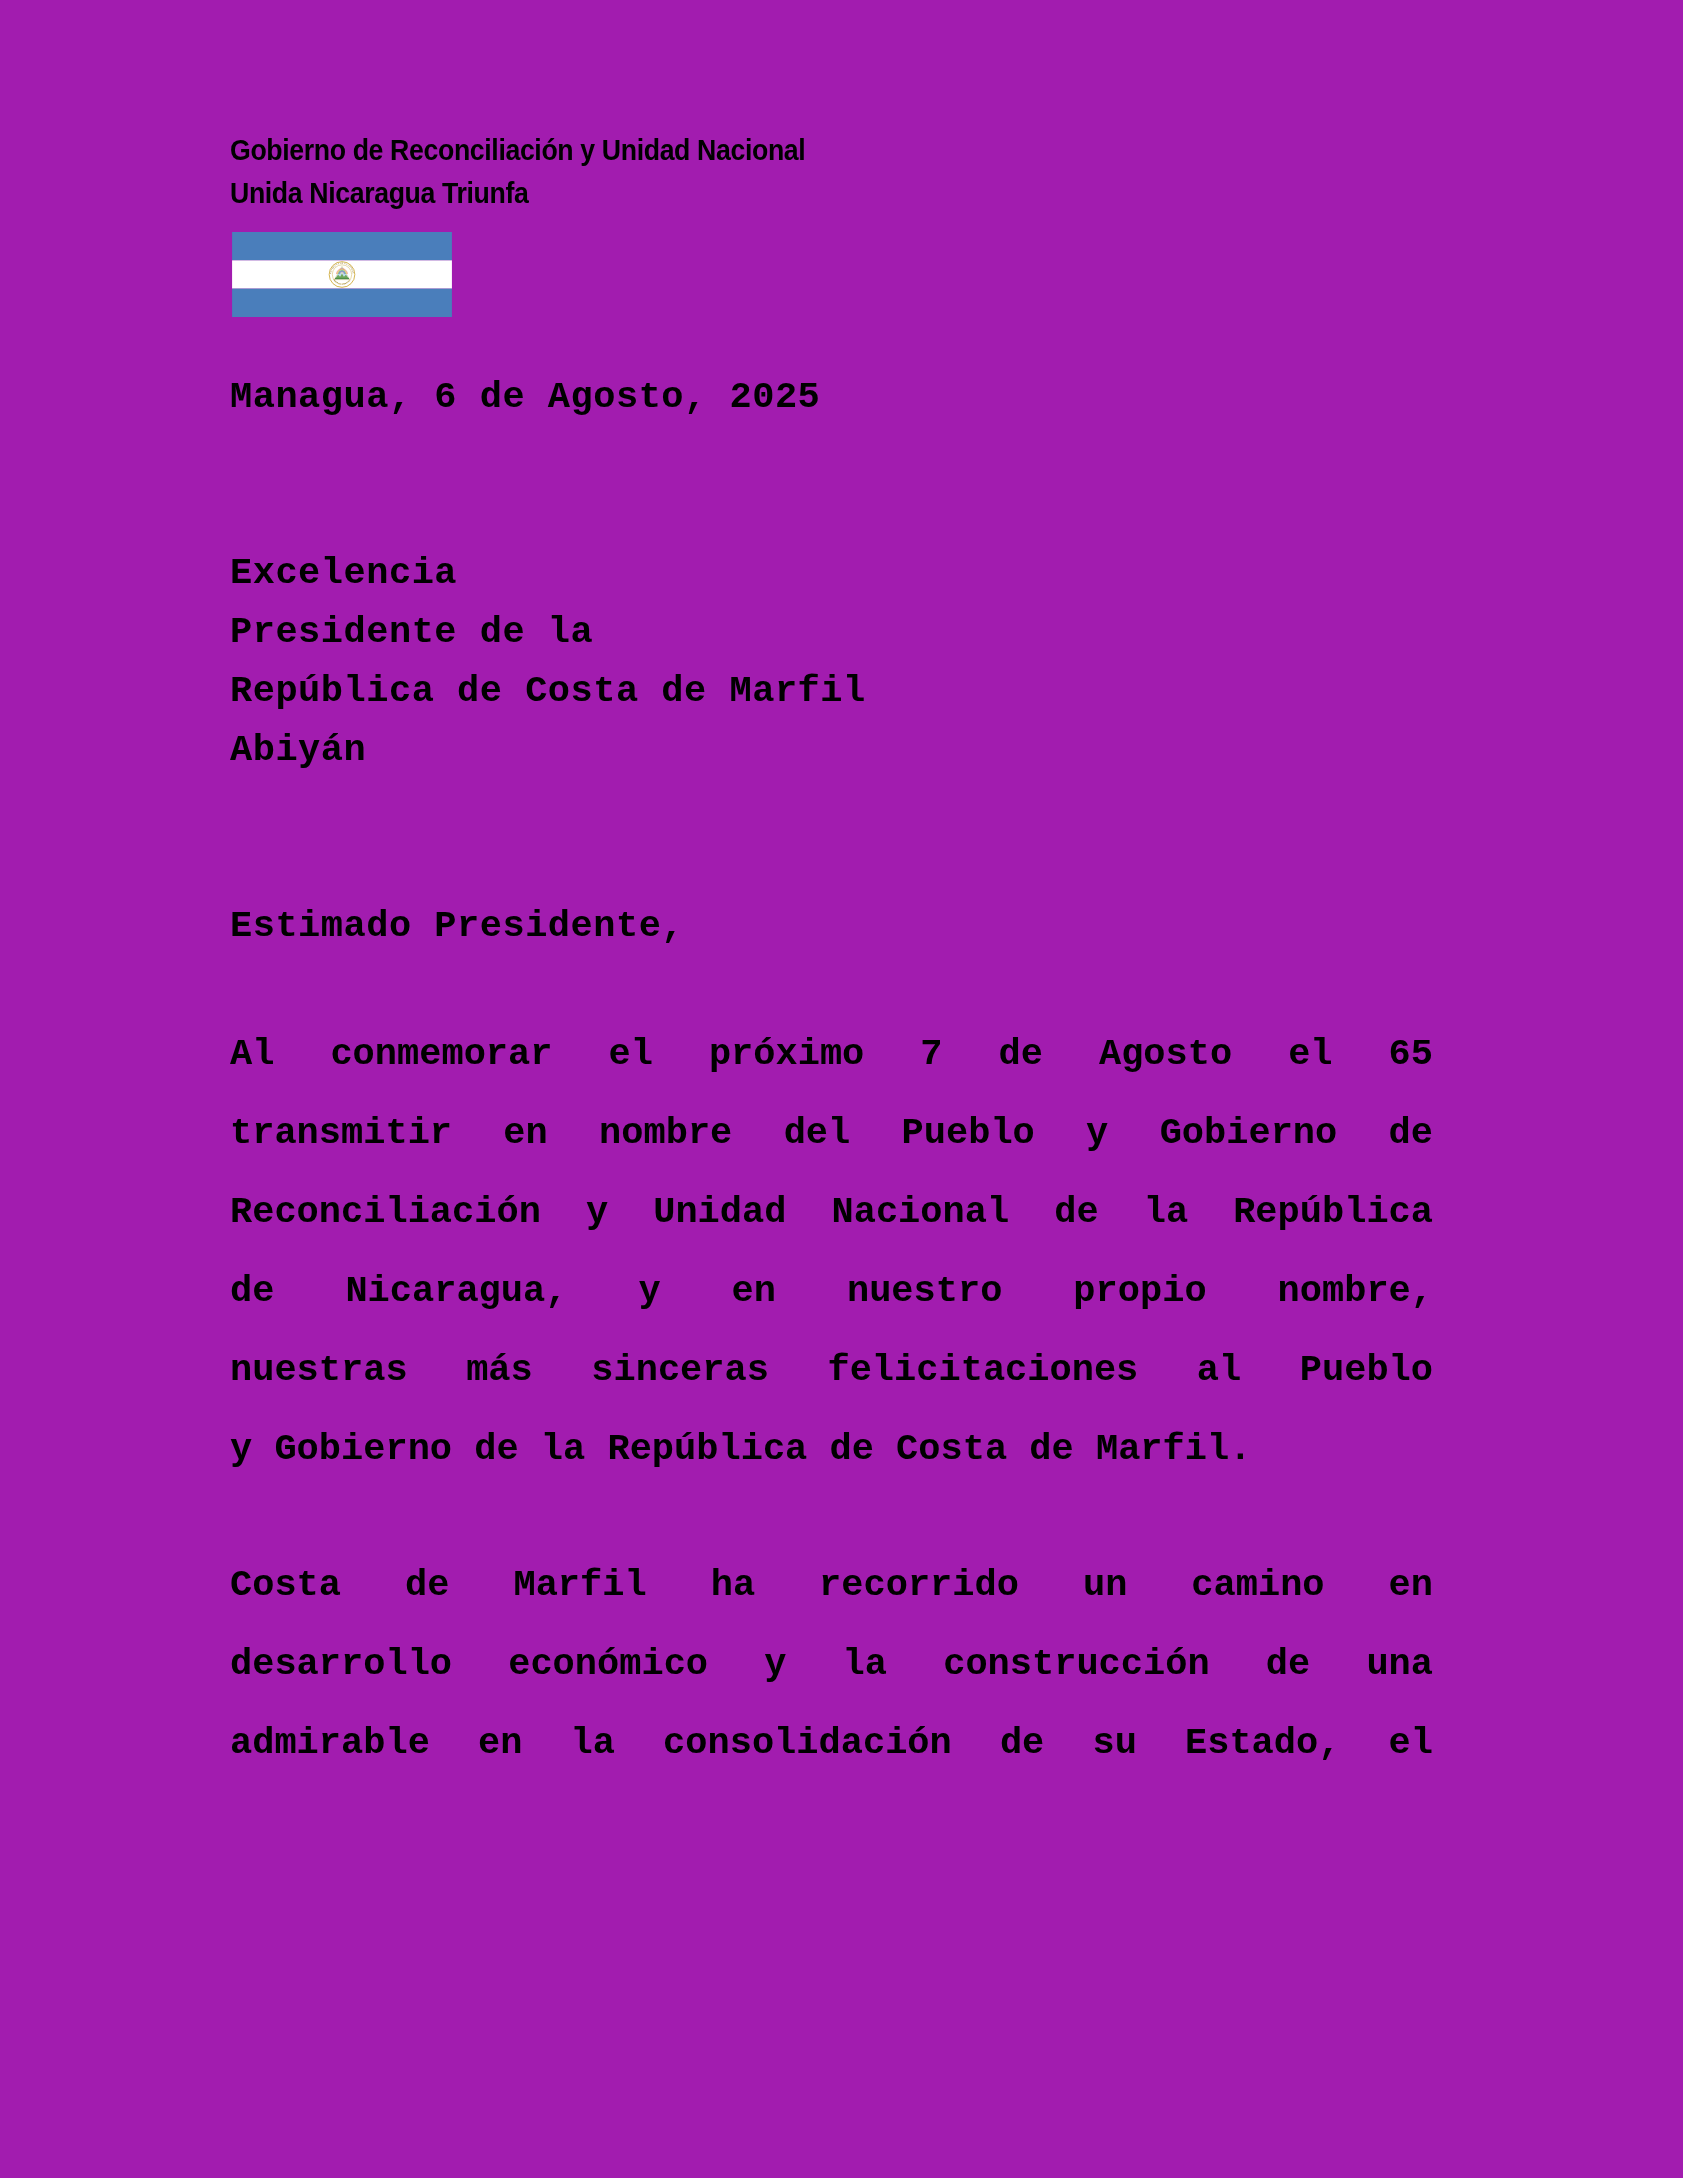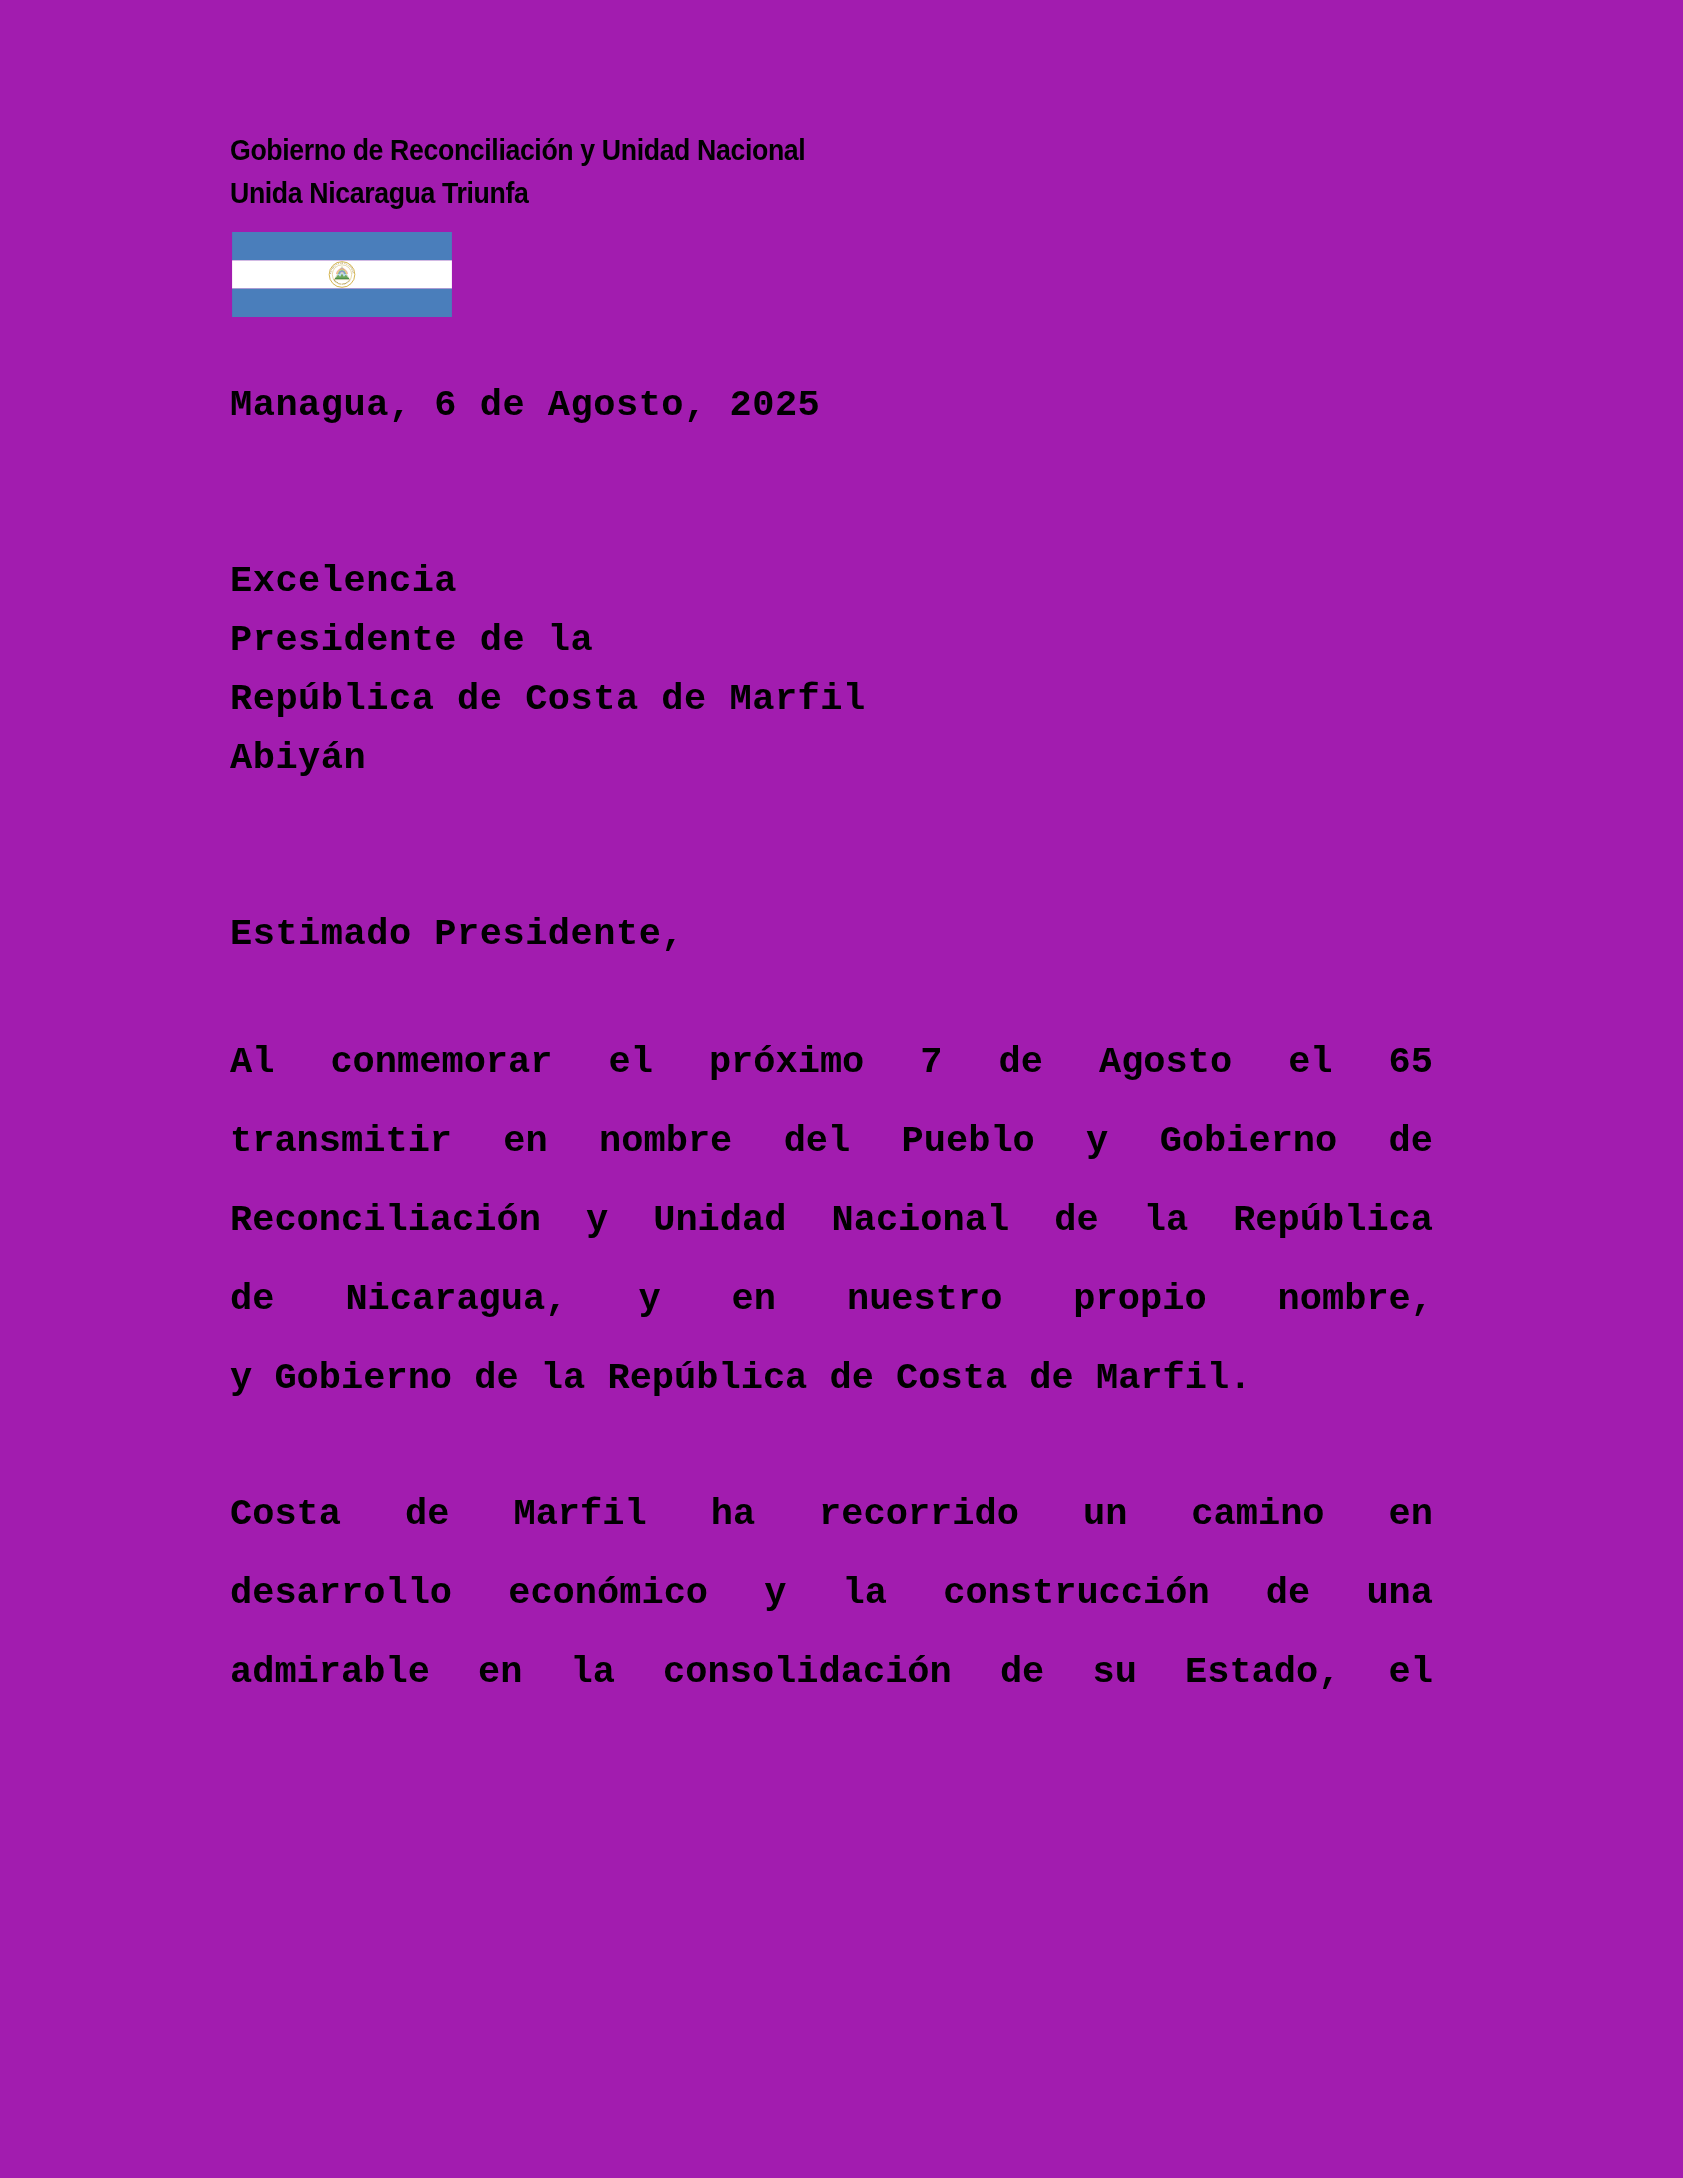--- a/index.html
+++ b/index.html
@@ -73,21 +73,20 @@
     font-weight: bold;
     font-size: 37px;
     line-height: 59px;
     color: #000000;
     letter-spacing: 0.5px;
     white-space: pre;
   }
 
   .date-line {
     margin-bottom: 0;
-    margin-top: 8px;
   }
 
   .spacer-lg { height: 117px; }
   .spacer-md { height: 59px; }
   .spacer-sm { height: 57px; }
 
   .addr-block .mono-line { line-height: 59px; }
 
   
   .para {
@@ -180,20 +179,21 @@
 
     <div class="mono-line">Estimado Presidente,</div>
 
     <div class="spacer-md"></div>
 
     <div class="para">
       <span class="para-line">Al conmemorar el próximo 7 de Agosto el 65</span>
       <span class="para-line">transmitir en nombre del Pueblo y Gobierno de</span>
       <span class="para-line">Reconciliación y Unidad Nacional de la República</span>
       <span class="para-line">de Nicaragua, y en nuestro propio nombre,</span>
+      <span class="para-line">nuestras más sinceras felicitaciones al Pueblo</span>
       <span class="para-line last">y Gobierno de la República de Costa de Marfil.</span>
     </div>
 
     <div class="spacer-sm"></div>
 
     <div class="para">
       <span class="para-line">Costa de Marfil ha recorrido un camino en</span>
       <span class="para-line">desarrollo económico y la construcción de una</span>
       <span class="para-line">admirable en la consolidación de su Estado, el</span>
     </div>

